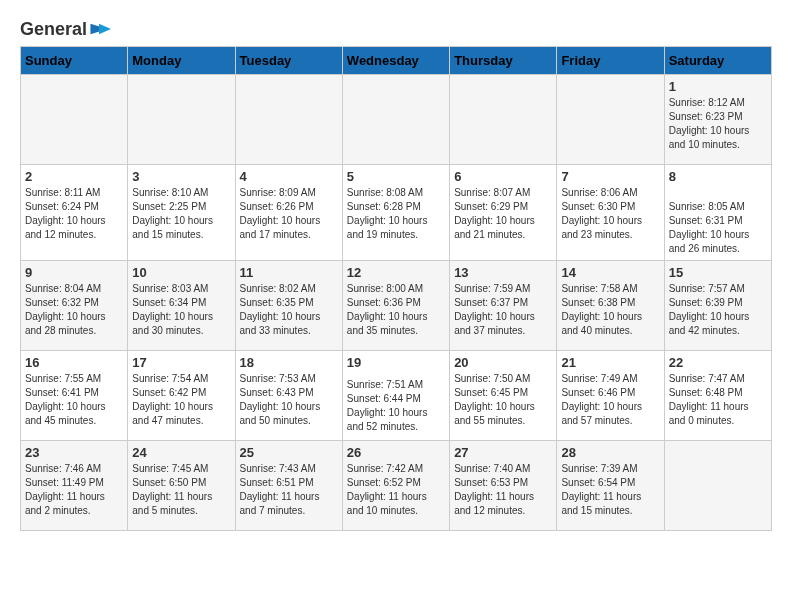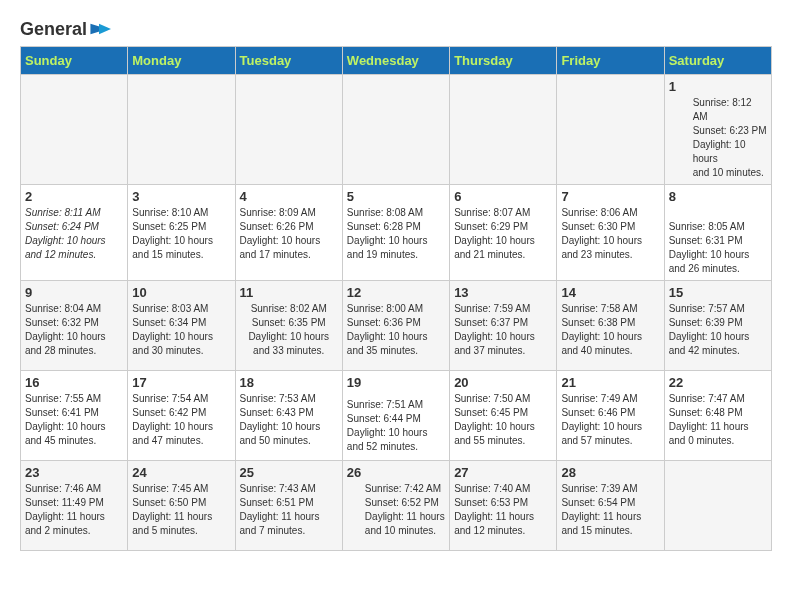--- a/index.html
+++ b/index.html
@@ -46,21 +46,21 @@
       font-weight: normal;
       color: #333;
     }
     table {
       width: 100%;
       border-collapse: collapse;
       table-layout: fixed;
     }
     thead th {
       background-color: #1a6fb5;
-      color: #bef264;
+      color: #000000;
       font-size: 13px;
       font-weight: bold;
       padding: 6px 4px;
       text-align: left;
       border: 1px solid #ccc;
     }
     tbody td {
       border: 1px solid #ccc;
       vertical-align: top;
       padding: 4px 4px;
@@ -124,38 +124,38 @@
   <tbody id="calendar-body">
       <tr>
         <td class="empty"></td>
         <td class="empty"></td>
         <td class="empty"></td>
         <td class="empty"></td>
         <td class="empty"></td>
         <td class="empty"></td>
         <td>
           <span class="day-num">1</span>
-          <div class="day-info" style="white-space: pre-line; margin-left: 24px;">Sunrise: 8:12 AM
+          <div class="day-info" style="white-space: pre-line;">Sunrise: 8:12 AM
 Sunset: 6:23 PM
 Daylight: 10 hours
 and 10 minutes.</div>
         </td>
       </tr>
       <tr>
         <td>
           <span class="day-num">2</span>
-          <div class="day-info" style="white-space: pre-line; font-style: italic;">Sunrise: 8:11 AM
+          <div class="day-info" style="white-space: pre-line;">Sunrise: 8:11 AM
 Sunset: 6:24 PM
 Daylight: 10 hours
 and 12 minutes.</div>
         </td>
         <td>
           <span class="day-num">3</span>
           <div class="day-info" style="white-space: pre-line;">Sunrise: 8:10 AM
-Sunset: 6:25 PM
+Sunset: 2:25 PM
 Daylight: 10 hours
 and 15 minutes.</div>
         </td>
         <td>
           <span class="day-num">4</span>
           <div class="day-info" style="white-space: pre-line;">Sunrise: 8:09 AM
 Sunset: 6:26 PM
 Daylight: 10 hours
 and 17 minutes.</div>
         </td>
@@ -198,21 +198,21 @@
         </td>
         <td>
           <span class="day-num">10</span>
           <div class="day-info" style="white-space: pre-line;">Sunrise: 8:03 AM
 Sunset: 6:34 PM
 Daylight: 10 hours
 and 30 minutes.</div>
         </td>
         <td>
           <span class="day-num">11</span>
-          <div class="day-info" style="white-space: pre-line; text-align: center;">Sunrise: 8:02 AM
+          <div class="day-info" style="white-space: pre-line;">Sunrise: 8:02 AM
 Sunset: 6:35 PM
 Daylight: 10 hours
 and 33 minutes.</div>
         </td>
         <td>
           <span class="day-num">12</span>
           <div class="day-info" style="white-space: pre-line;">Sunrise: 8:00 AM
 Sunset: 6:36 PM
 Daylight: 10 hours
 and 35 minutes.</div>
@@ -307,21 +307,21 @@
         </td>
         <td>
           <span class="day-num">25</span>
           <div class="day-info" style="white-space: pre-line;">Sunrise: 7:43 AM
 Sunset: 6:51 PM
 Daylight: 11 hours
 and 7 minutes.</div>
         </td>
         <td>
           <span class="day-num">26</span>
-          <div class="day-info" style="white-space: pre-line; margin-left: 18px;">Sunrise: 7:42 AM
+          <div class="day-info" style="white-space: pre-line;">Sunrise: 7:42 AM
 Sunset: 6:52 PM
 Daylight: 11 hours
 and 10 minutes.</div>
         </td>
         <td>
           <span class="day-num">27</span>
           <div class="day-info" style="white-space: pre-line;">Sunrise: 7:40 AM
 Sunset: 6:53 PM
 Daylight: 11 hours
 and 12 minutes.</div>

